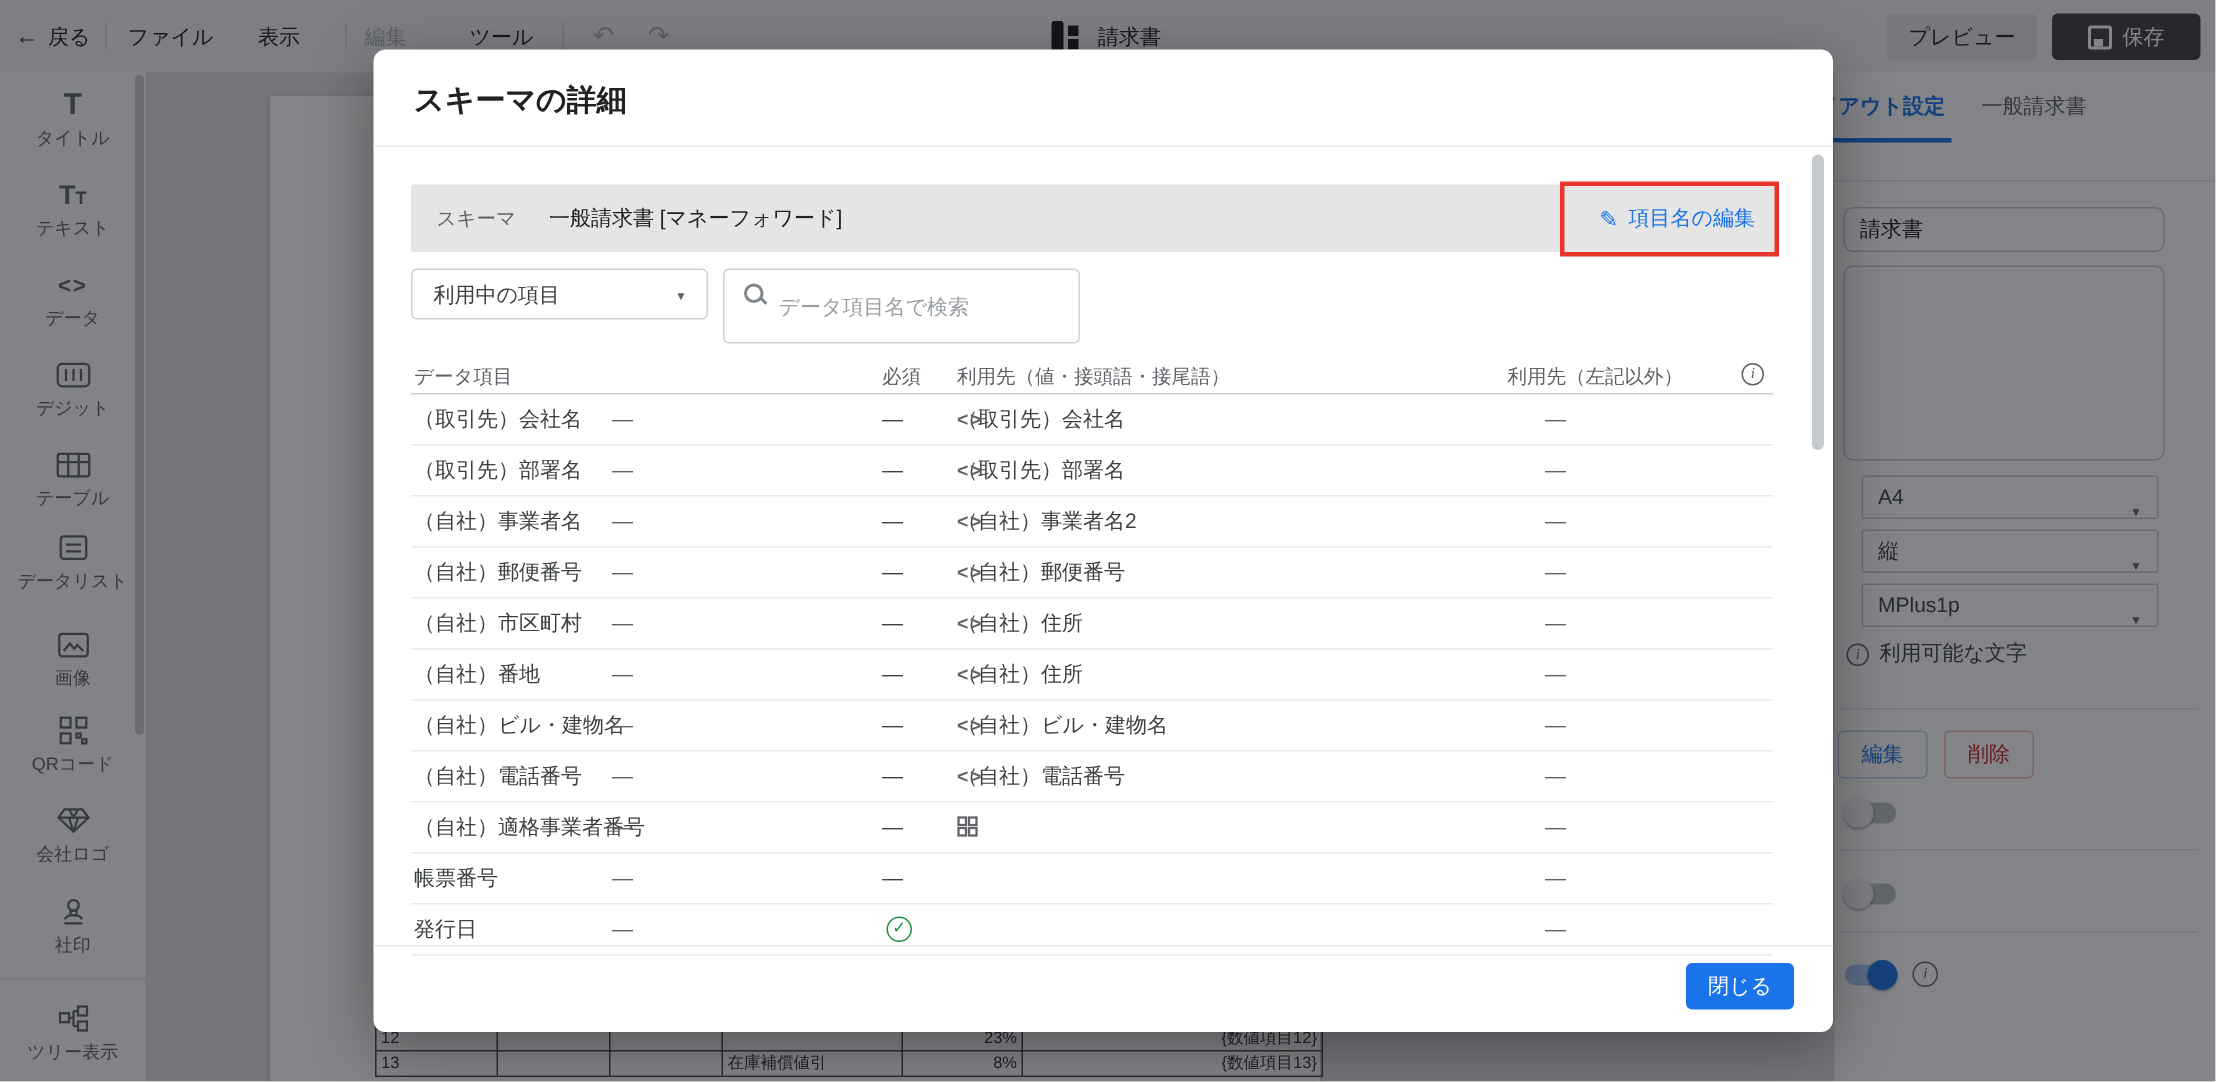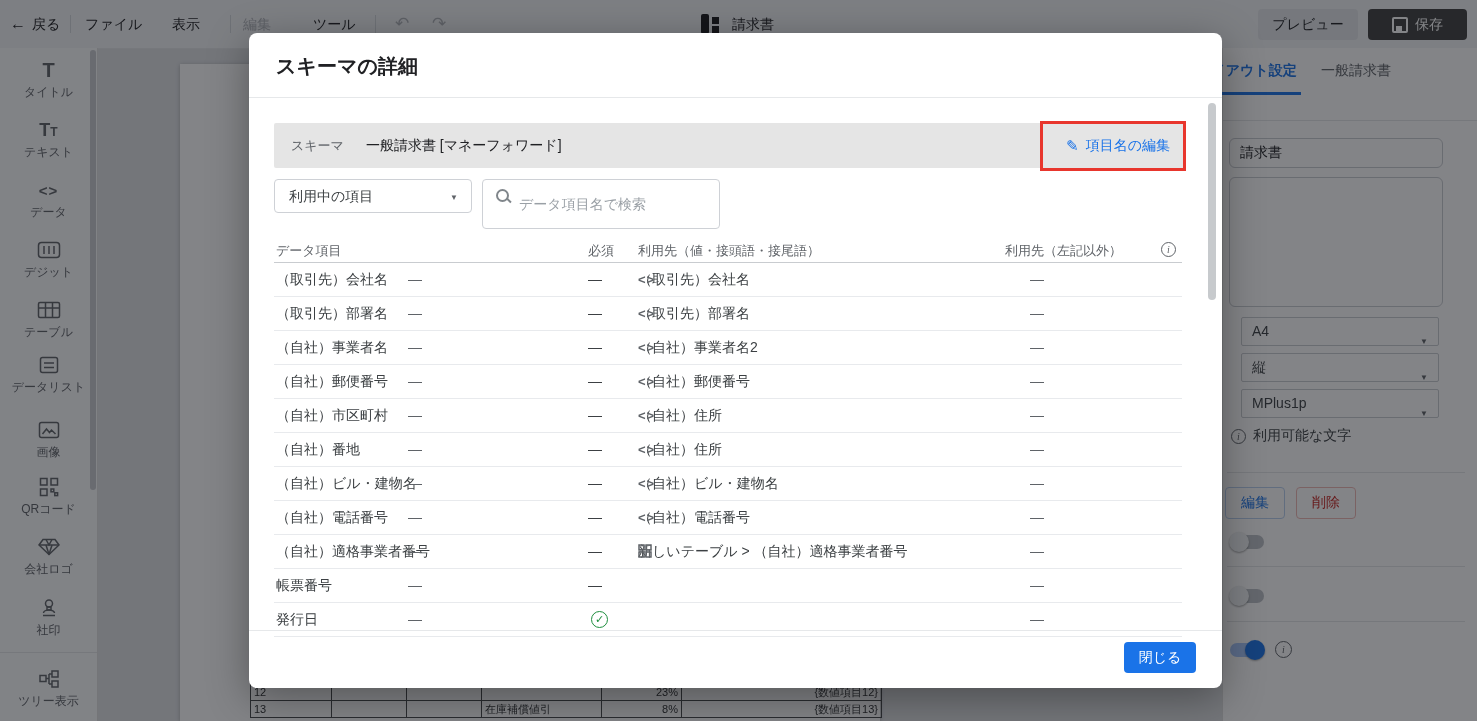--- a/index.html
+++ b/index.html
@@ -420,21 +420,21 @@
       <span class="c-name">（自社）適格事業者番号</span>
         <span class="c-d1">—</span>
         <span class="c-req" data-req="dash">
           <span class="req-dash">—</span>
         </span>
         <span class="c-usage"><span class="u-ic ic-grid"><svg width="14" height="14">
               <rect x="1" y="1" width="5" height="5"></rect>
               <rect x="8" y="1" width="5" height="5"></rect>
               <rect x="1" y="8" width="5" height="5"></rect>
               <rect x="8" y="8" width="5" height="5"></rect>
-            </svg></span><span style="position:static;">新しいテーブル &gt; （自社）適格事業者番号</span></span>
+            </svg></span></span>
         <span class="c-other">—</span>
     </div>
     <div class="trow" data-kind="grid">
       <span class="c-name">帳票番号</span>
         <span class="c-d1">—</span>
         <span class="c-req" data-req="dash">
           <span class="req-dash">—</span>
         </span>
         <span class="c-other">—</span>
     </div>

